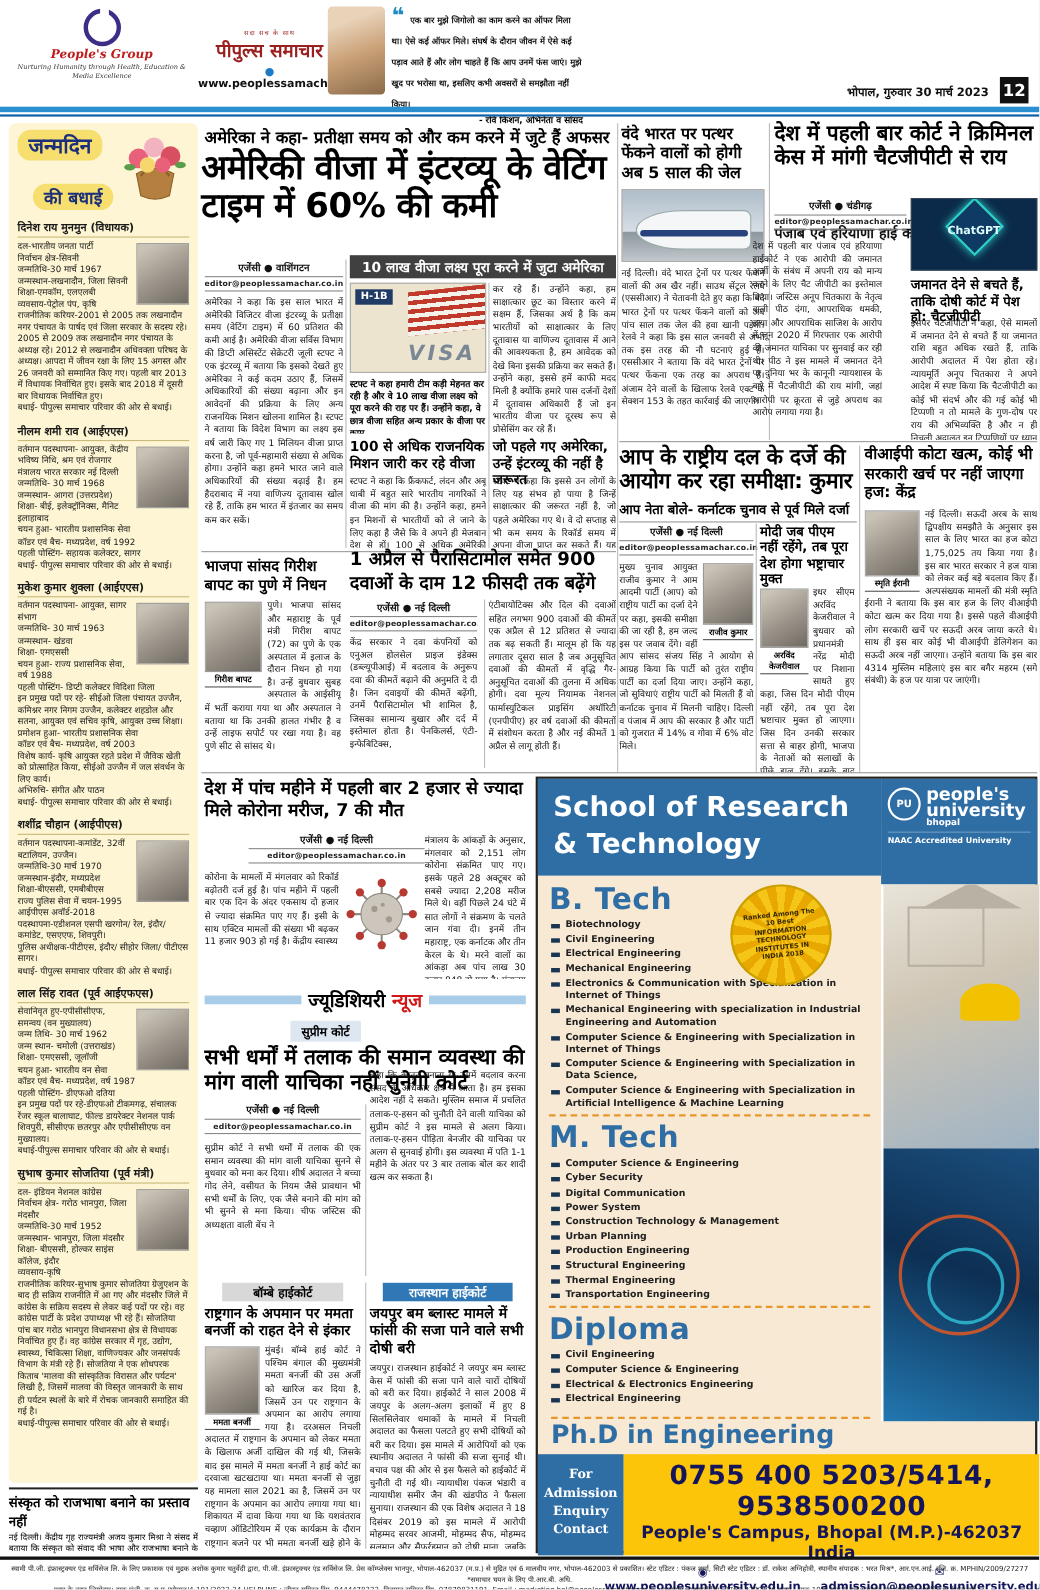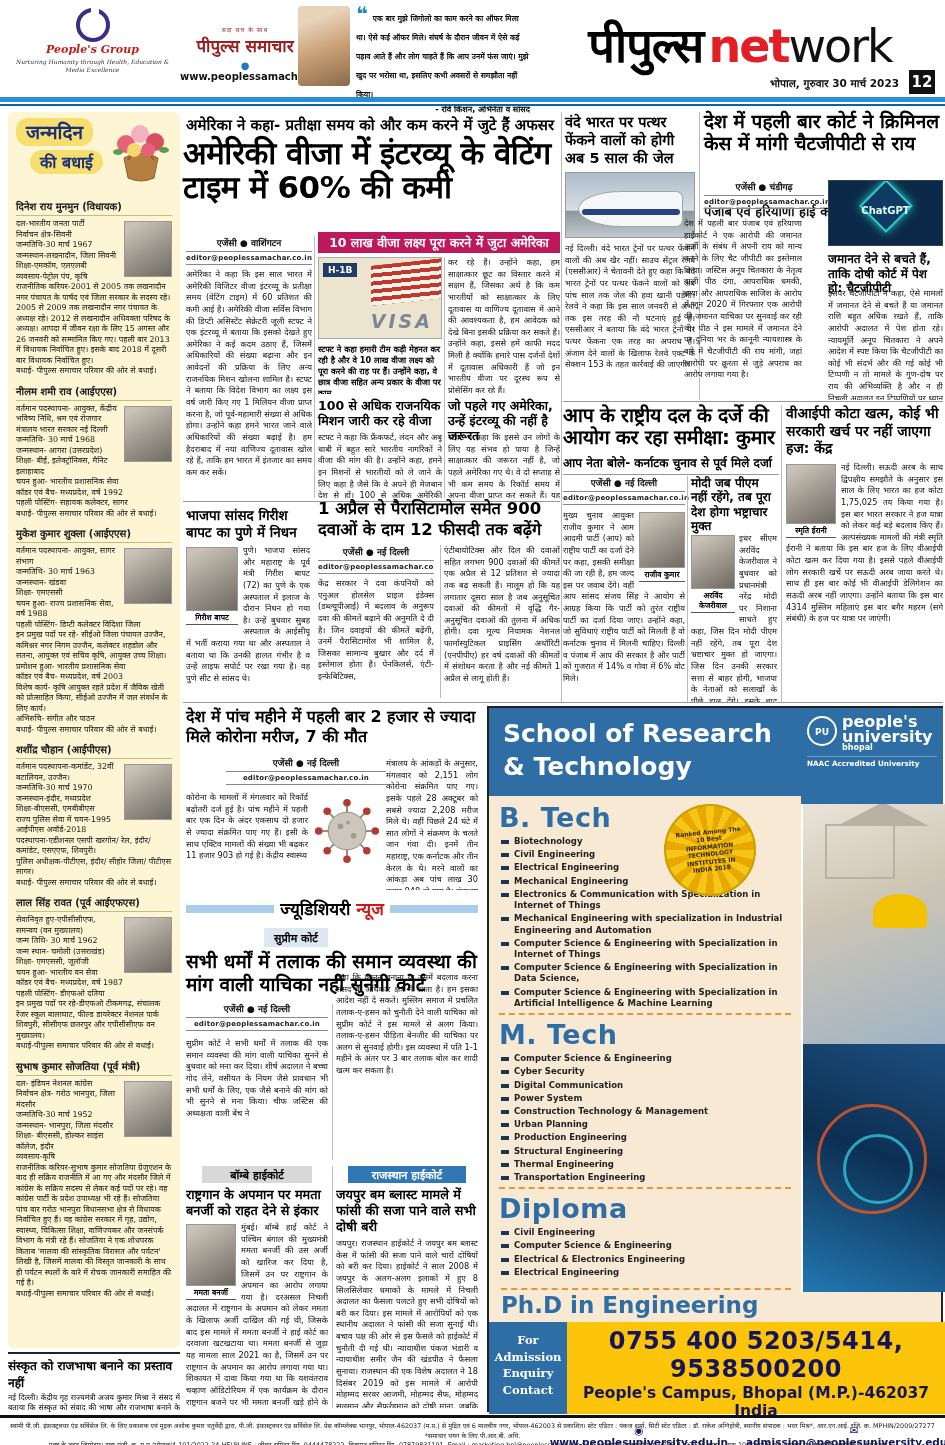--- a/index.html
+++ b/index.html
@@ -63,21 +63,21 @@
   .pbody { font-size:7.9px; line-height:1.33; color:#1a1a1a; text-align:left; }
 
   .sanskrit { left:8px; top:1352px; width:172px; height:62px; }
   .sk-hl { font-size:12px; font-weight:900; border-top:2px solid #222; padding-top:3px; }
   .sk-body { font-size:7.6px; line-height:1.35; text-align:justify; margin-top:2px; }
 
   
   .kicker { left:186px; top:114px; width:374px; font-size:15px; font-weight:800; color:#000; }
   .vhl { left:183px; top:136px; width:378px; font-size:31px; line-height:1.1; font-weight:900; letter-spacing:-0.5px; color:#000; }
   .v-col1 { left:186px; top:236px; width:126px; height:262px; }
-  .v-redbox { left:318px; top:232px; width:242px; height:21px; background:#be185d; color:#fff;
+  .v-redbox { left:318px; top:232px; width:242px; height:21px; background:#404040; color:#fff;
               font-size:12.5px; font-weight:800; text-align:center; line-height:21px; }
   .v-img { left:318px; top:257px; width:124px; height:82px; background:#ece4cf; border:1px solid #aaa; position:absolute; overflow:hidden; }
   .vi-flag { position:absolute; right:0; top:0; width:70px; height:40px;
              background:repeating-linear-gradient(180deg,#c0392b 0 4px,#f5f2ec 4px 8px); transform:skewY(-6deg) translateY(4px); }
   .vi-chip { position:absolute; left:4px; top:5px; background:#1f3b66; color:#fff; font-size:9px; font-weight:800; padding:2px 5px; }
   .vi-word { position:absolute; right:8px; bottom:6px; color:#7a8896; font-size:19px; font-weight:800; font-style:italic; letter-spacing:3px; }
   .v-cap { left:318px; top:344px; width:124px; height:50px; font-size:8.2px; line-height:1.35; font-weight:600; }
   .v-col3 { left:448px; top:257px; width:112px; height:136px; }
   .v-sub1hl { left:318px; top:398px; width:124px; font-size:12.5px; font-weight:900; line-height:1.2; }
   .v-sub1bd { left:318px; top:432px; width:124px; height:66px; }
@@ -228,34 +228,30 @@
     <div class="mh-url"><span class="dot">●</span> <span>www.peoplessamachar.in</span></div>
   </div>
 
   <div class="abs quotebox">
     <div class="rk-photo"></div>
     <span class="qmark">❝</span>
     <span class="qtext">एक बार मुझे जिगोलो का काम करने का ऑफर मिला था। ऐसे कई ऑफर मिले। संघर्ष के दौरान जीवन में ऐसे कई पड़ाव आते हैं और लोग चाहते हैं कि आप उनमें फंस जाएं। मुझे खुद पर भरोसा था, इसलिए कभी अवसरों से समझौता नहीं किया।</span>
     <div class="qattr">- रवि किशन, अभिनेता व सांसद</div>
   </div>
 
-  <div class="abs nettitle">
-    <span class="nt-dev">पीपुल्स</span>
-    <span class="nt-red">net</span><span class="nt-blk">work</span>
-  </div>
 
   <div class="abs dateline">भोपाल, गुरुवार 30 मार्च 2023</div>
   <div class="abs pageno">12</div>
   <div class="abs rule1"></div>
   <div class="abs rule2"></div>
 
   <div class="abs ovh sidebar">
     <div class="bd-head">
       <div><span class="bd-pill bd-l1">जन्मदिन</span></div>
-      <div style="margin-top:4px;"><span class="bd-pill bd-l2">की बधाई</span></div>
+      <div style="margin-top:21px;"><span class="bd-pill bd-l2">की बधाई</span></div>
       <svg class="bd-flowers" width="62" height="66" viewBox="0 0 62 66">
         <path d="M14 38 Q31 28 48 38 L44 58 Q31 64 18 58 Z" fill="#b5803f" stroke="#8a5f2a"></path>
         <path d="M18 40 Q31 22 44 40" fill="none" stroke="#8a5f2a" stroke-width="2"></path>
         <circle cx="16" cy="24" r="9" fill="#e8607a"></circle>
           <circle cx="30" cy="14" r="9" fill="#f2b3c0"></circle>
         <circle cx="45" cy="22" r="9" fill="#d94f62"></circle>
           <circle cx="24" cy="30" r="7" fill="#f5d76e"></circle>
         <circle cx="38" cy="30" r="7" fill="#e8607a"></circle>
         <ellipse cx="8" cy="32" rx="5" ry="3" fill="#5a9e4b"></ellipse>
           <ellipse cx="54" cy="30" rx="5" ry="3" fill="#5a9e4b"></ellipse>

